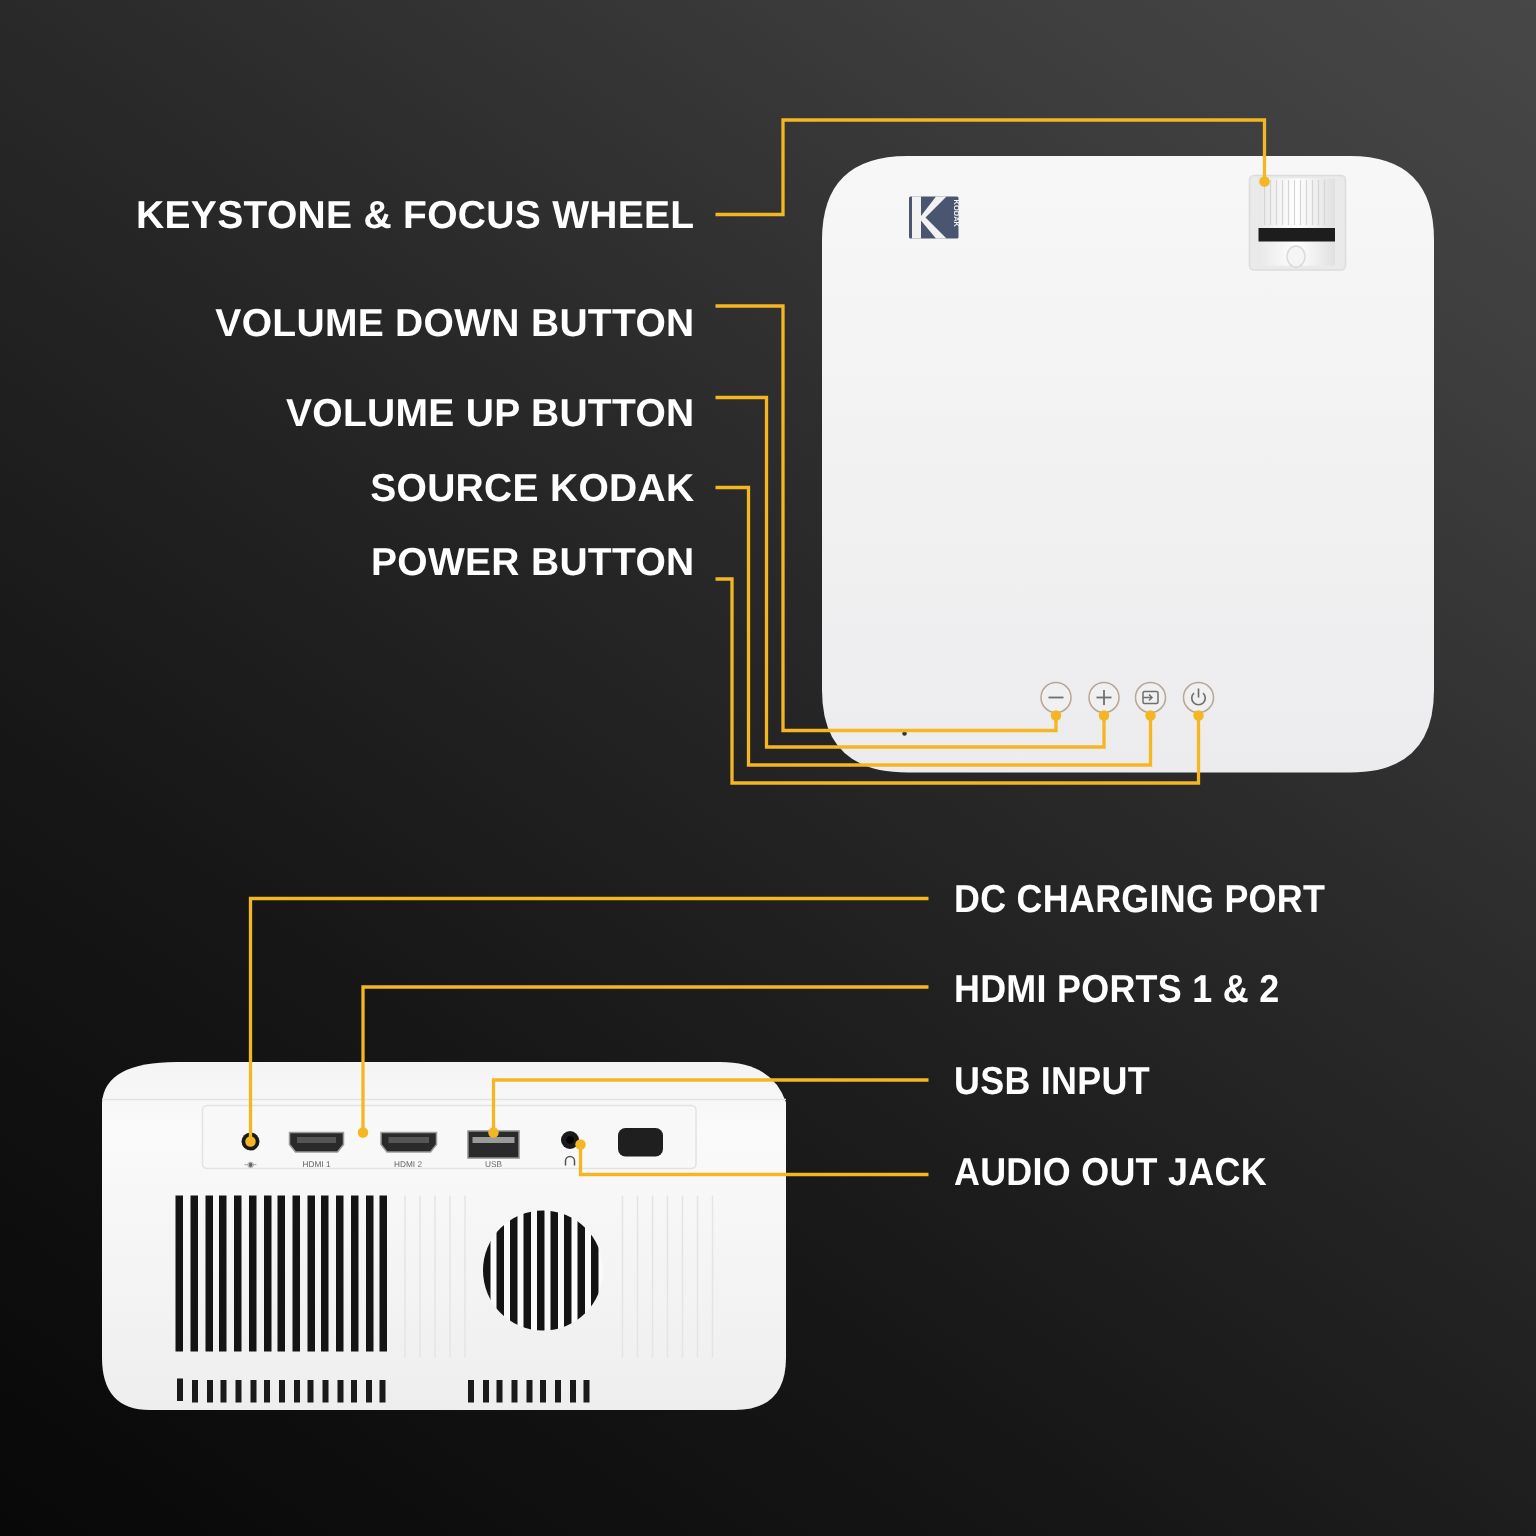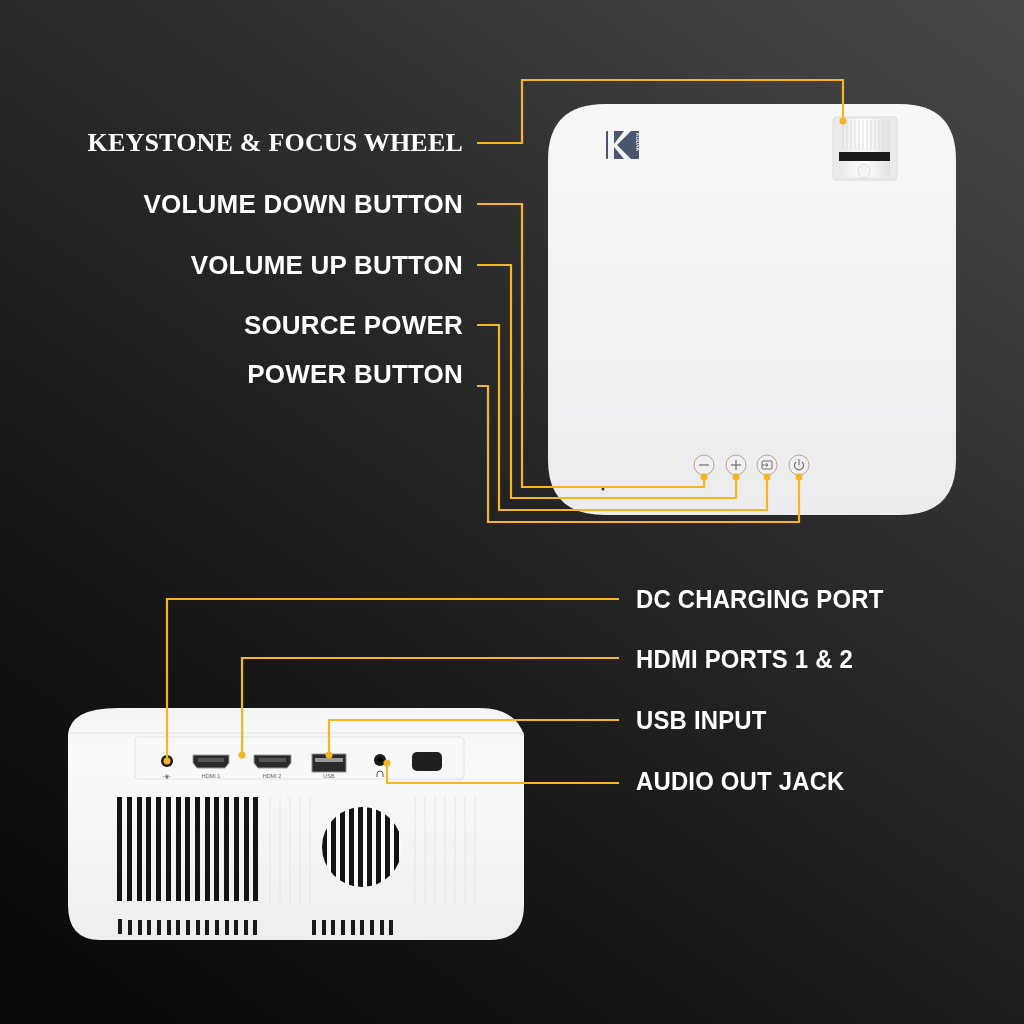--- a/index.html
+++ b/index.html
@@ -222,23 +222,23 @@
       <circle cx="736" cy="477" r="3.5"></circle>
       <circle cx="767" cy="477" r="3.5"></circle>
       <circle cx="799" cy="477" r="3.5"></circle>
       <circle cx="167" cy="761" r="3.5"></circle>
       <circle cx="242" cy="755" r="3.5"></circle>
       <circle cx="329" cy="755" r="3.5"></circle>
       <circle cx="387" cy="763" r="3.5"></circle>
     </g>
   </svg>
 
-  <div class="label left" style="top:128px;font-family:Liberation Serif, serif;">KEYSTONE &amp; FOCUS WHEEL</div>
-  <div class="label left" style="top:189px;">VOLUME DOWN BUTTON</div>
-  <div class="label left" style="top:250px;">VOLUME UP BUTTON</div>
-  <div class="label left" style="top:310px;">SOURCE POWER</div>
+  <div class="label left" style="top:128px;">KEYSTONE &amp; FOCUS WHEEL</div>
+  <div class="label left" style="top:200px;">VOLUME DOWN BUTTON</div>
+  <div class="label left" style="top:260px;">VOLUME UP BUTTON</div>
+  <div class="label left" style="top:310px;">SOURCE KODAK</div>
   <div class="label left" style="top:359px;">POWER BUTTON</div>
 
   <div class="label right" style="top:584px; transform:scaleX(0.92);">DC CHARGING PORT</div>
   <div class="label right" style="top:644px; transform:scaleX(0.92);">HDMI PORTS 1 &amp; 2</div>
   <div class="label right" style="top:705px; transform:scaleX(0.92);">USB INPUT</div>
   <div class="label right" style="top:766px; transform:scaleX(0.92);">AUDIO OUT JACK</div>
 </div>
 
 </body></html>

